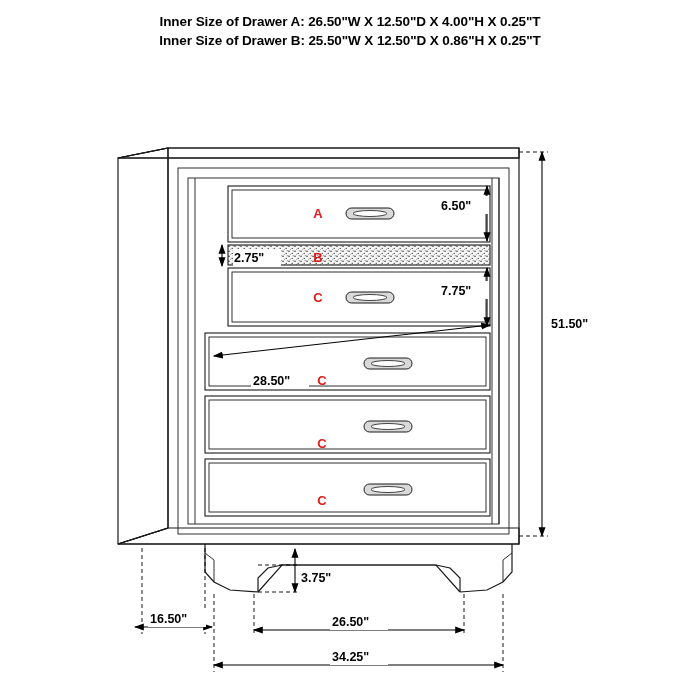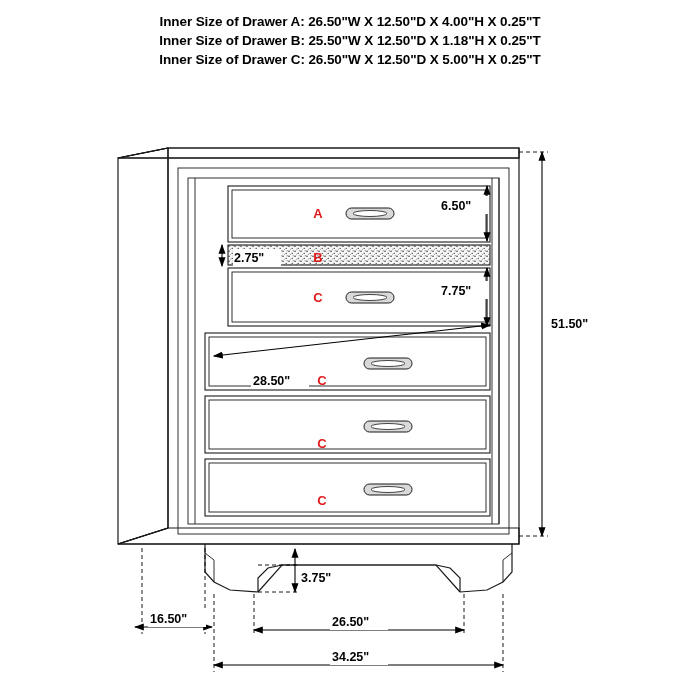--- a/index.html
+++ b/index.html
@@ -89,22 +89,21 @@
     fill: #ffffff;
   }
 </style>
 </head>
 <body>
 
 <div id="stage">
 
   <div class="spec-block">
     <span class="spec-line">Inner Size of Drawer A: 26.50"W X 12.50"D X 4.00"H X 0.25"T</span>
-    <span class="spec-line">Inner Size of Drawer B: 25.50"W X 12.50"D X 1.18"H X 0.25"T</span>
-    <span class="spec-line">Inner Size of Drawer C: 26.50"W X 12.50"D X 5.00"H X 0.25"T</span>
+    <span class="spec-line">Inner Size of Drawer B: 25.50"W X 12.50"D X 0.86"H X 0.25"T</span>
   </div>
 
   <svg id="drawing" viewBox="0 0 700 700">
     <defs>
       <marker id="arrEnd" markerWidth="9" markerHeight="9" refX="8" refY="3.2" orient="auto" markerUnits="strokeWidth">
         <path d="M0,0 L9,3.2 L0,6.4 z" fill="#000"></path>
       </marker>
       <marker id="arrStart" markerWidth="9" markerHeight="9" refX="1" refY="3.2" orient="auto" markerUnits="strokeWidth">
         <path d="M9,0 L0,3.2 L9,6.4 z" fill="#000"></path>
       </marker>

